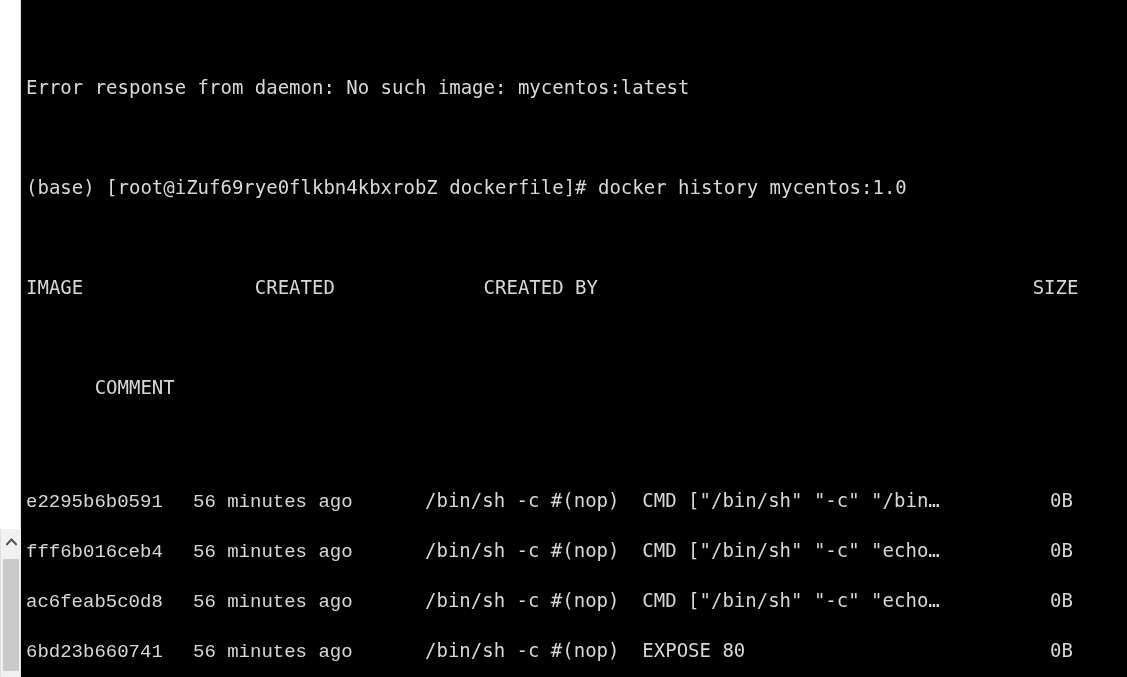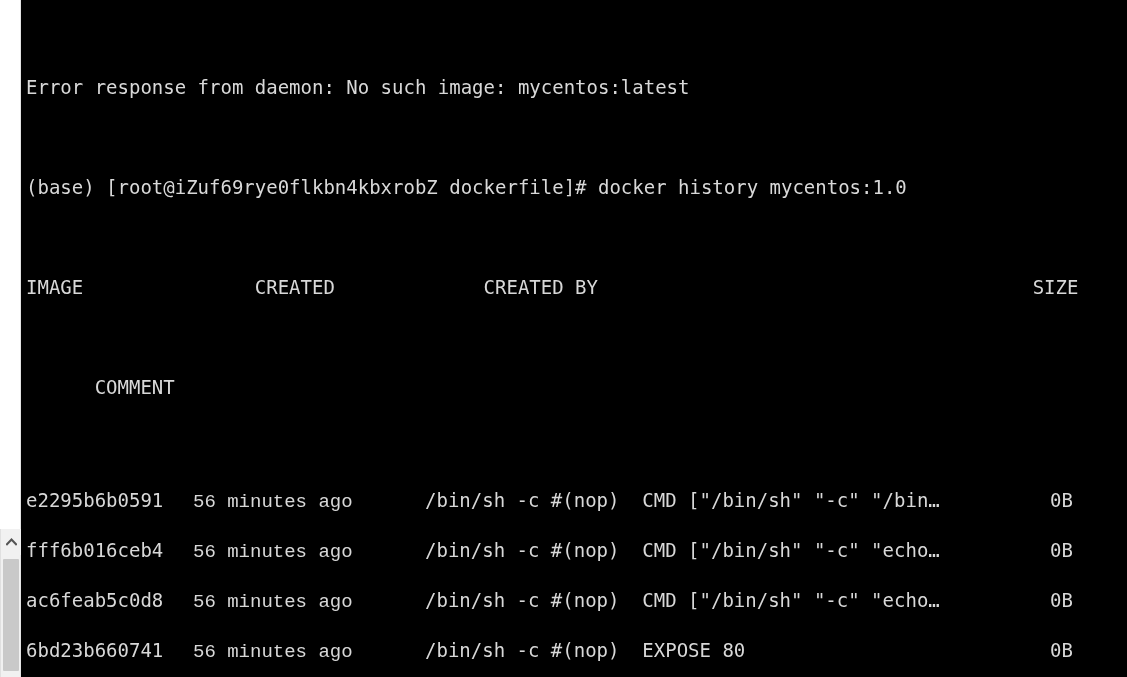--- a/index.html
+++ b/index.html
@@ -75,21 +75,21 @@
     height: 25px;
     white-space: pre;
   }
   
   .trow {
     height: 50px;
     line-height: 50px;
     white-space: pre;
     position: relative;
   }
-  .trow .col-image   { display: inline-block; width: 167px; }
+  .trow .col-image   { display: inline-block; width: 167px; font-family: Liberation Mono, monospace; }
   .trow .col-created { display: inline-block; width: 232px; font-family: Liberation Mono, monospace; }
   .trow .col-by      { display: inline-block; width: 625px; }
   .trow .col-size    { display: inline-block; }
 
   
   #watermark {
     position: absolute;
     left: 890px;
     top: 636px;
     color: rgba(190, 200, 215, 0.40);

